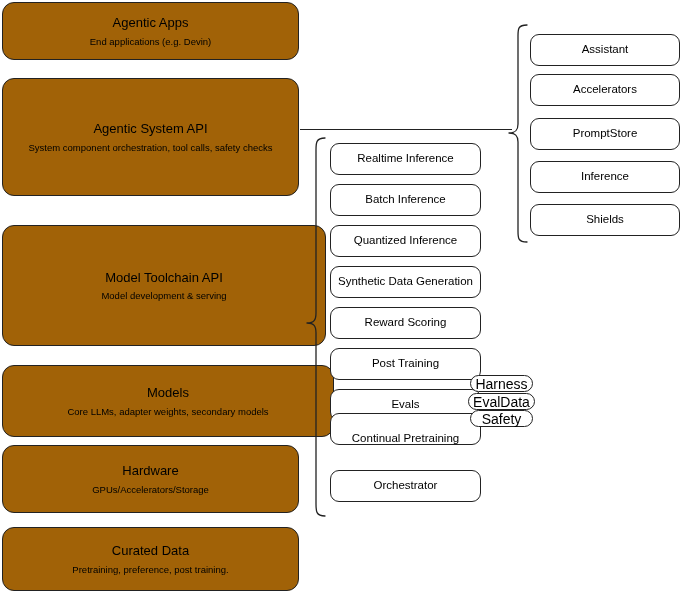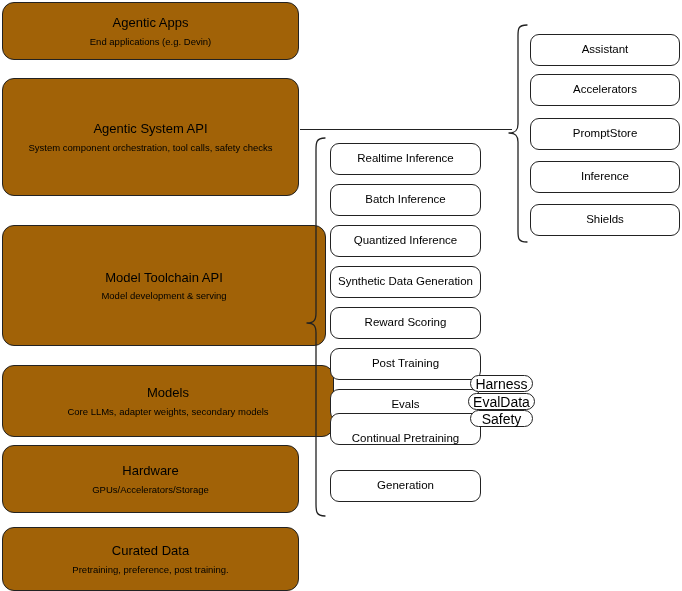--- a/index.html
+++ b/index.html
@@ -182,21 +182,21 @@
 
   <div class="cap-box" style="left:330px; top:389px; width:151px; height:32px;">
     <span class="cap-label">Evals</span>
   </div>
 
   <div class="cap-box" style="left:330px; top:413px; width:151px; height:32px;align-items:flex-end;">
     <span class="cap-label">Continual Pretraining</span>
   </div>
 
   <div class="cap-box" style="left:330px; top:470px; width:151px; height:32px;">
-    <span class="cap-label">Generation</span>
+    <span class="cap-label">Orchestrator</span>
   </div>
 
   <div class="pill" style="left:470px; top:375px; width:63px; height:17px;">
     <span class="pill-label">Harness</span>
   </div>
 
   <div class="pill" style="left:468px; top:393px; width:67px; height:17px;">
     <span class="pill-label">EvalData</span>
   </div>
 

